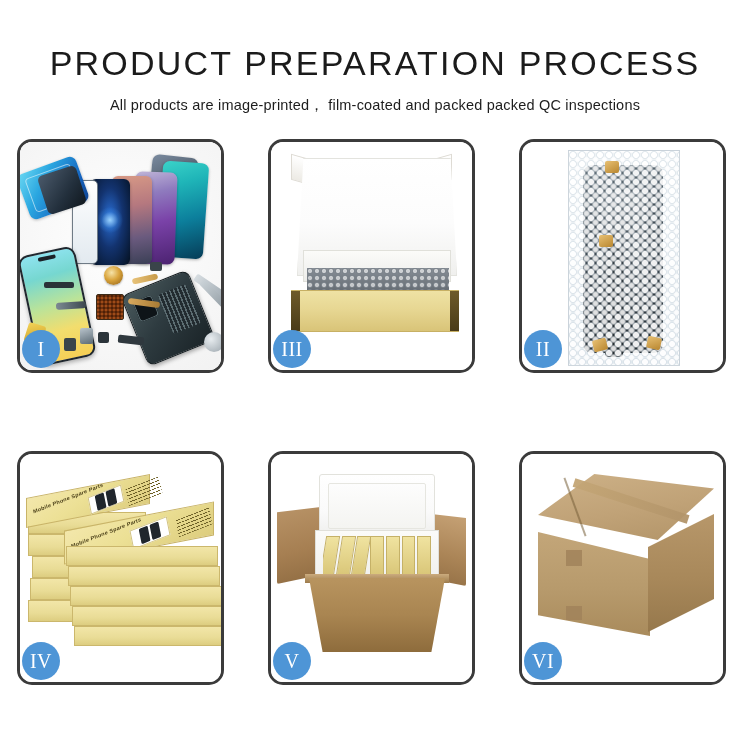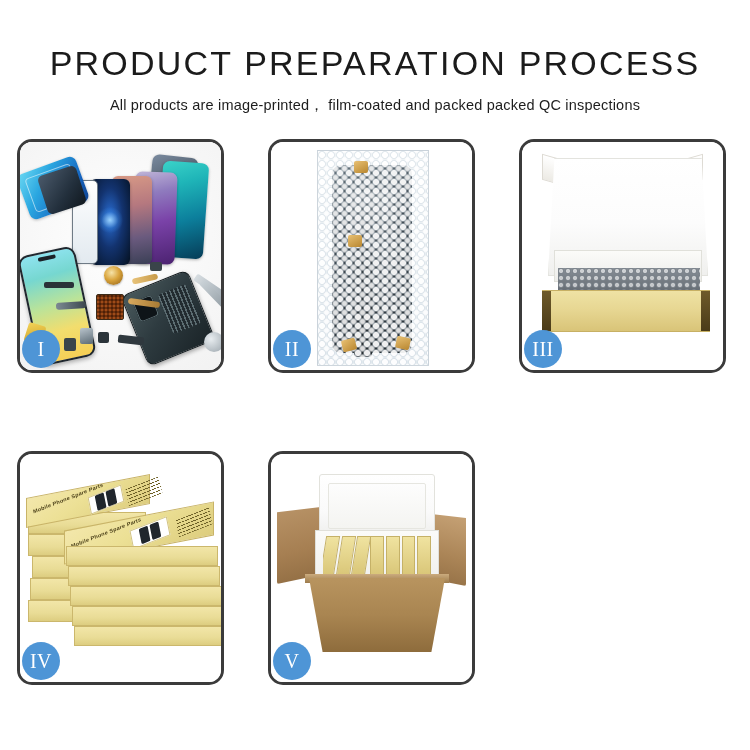--- a/index.html
+++ b/index.html
@@ -433,44 +433,44 @@
         <div class="phone-stack sq4"></div>
         <div class="phone-stack yel"></div>
         <div class="phone-stack tweezer"></div>
         <div class="phone-stack tweezer2"></div>
         <div class="phone-stack screws"></div>
       </div>
       <div class="badge">I</div>
     </div>
 
     <div class="panel">
+      <div class="panel-inner p3">
+        <div class="box3-flap-l"></div>
+        <div class="box3-flap-r"></div>
+        <div class="box3-lid"></div>
+        <div class="box3-foam"></div>
+        <div class="box3-grey"></div>
+        <div class="box3-body"></div>
+      </div>
+      <div class="badge">III</div>
+    </div>
+
+    <div class="panel">
       <div class="panel-inner p2">
         <div class="bubble-pack">
           <div class="inner-part"></div>
           <div class="flex-tail"></div>
           <div class="gold-tab gt1"></div>
           <div class="gold-tab gt2"></div>
           <div class="gold-tab gt3"></div>
           <div class="gold-tab gt4"></div>
           <div class="bubbles"></div>
         </div>
       </div>
       <div class="badge">II</div>
-    </div>
-
-    <div class="panel">
-      <div class="panel-inner p3">
-        <div class="box3-flap-l"></div>
-        <div class="box3-flap-r"></div>
-        <div class="box3-lid"></div>
-        <div class="box3-foam"></div>
-        <div class="box3-grey"></div>
-        <div class="box3-body"></div>
-      </div>
-      <div class="badge">III</div>
     </div>
 
     <div class="panel">
       <div class="panel-inner p4">
         <div class="stack">
 
           <div class="sbox" style="left:2px; top:120px; width:180px; height:22px;"></div>
           <div class="sbox" style="left:4px; top:98px; width:178px; height:22px;"></div>
           <div class="sbox" style="left:6px; top:76px; width:176px; height:22px;"></div>
           <div class="sbox" style="left:2px; top:54px; width:120px; height:22px;"></div>
@@ -518,15 +518,27 @@
           <div class="c5-y"></div>
           <div class="c5-y"></div>
           <div class="c5-y"></div>
         </div>
         <div class="c5-rim"></div>
         <div class="c5-body"></div>
       </div>
       <div class="badge">V</div>
     </div>
 
+    <div class="panel">
+      <div class="panel-inner p6">
+        <div class="c6-top"></div>
+        <div class="c6-tape-top"></div>
+        <div class="c6-seam"></div>
+        <div class="c6-front"></div>
+        <div class="c6-side"></div>
+        <div class="c6-tab1"></div>
+        <div class="c6-tab2"></div>
+      </div>
+      <div class="badge">VI</div>
+    </div>
 
   </div>
 </div>
 
 </body></html>

